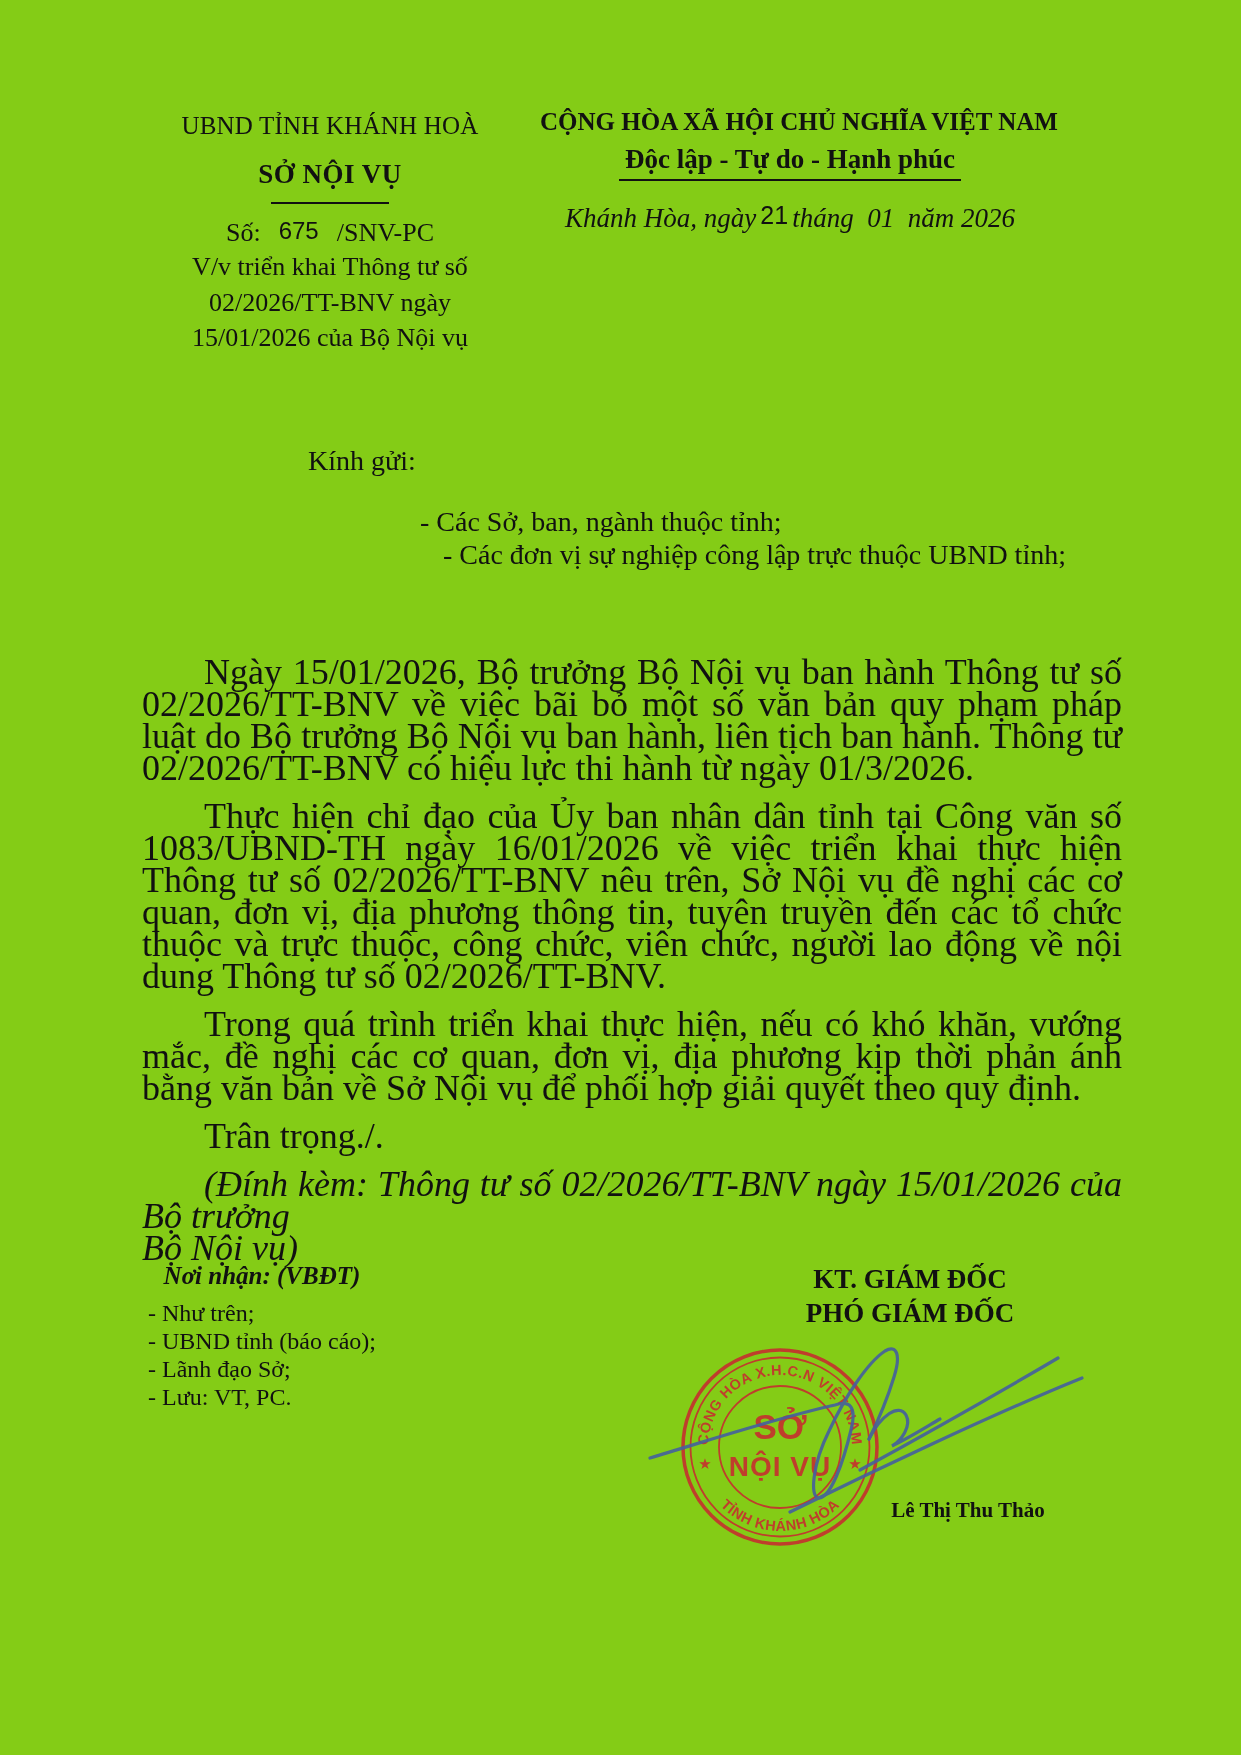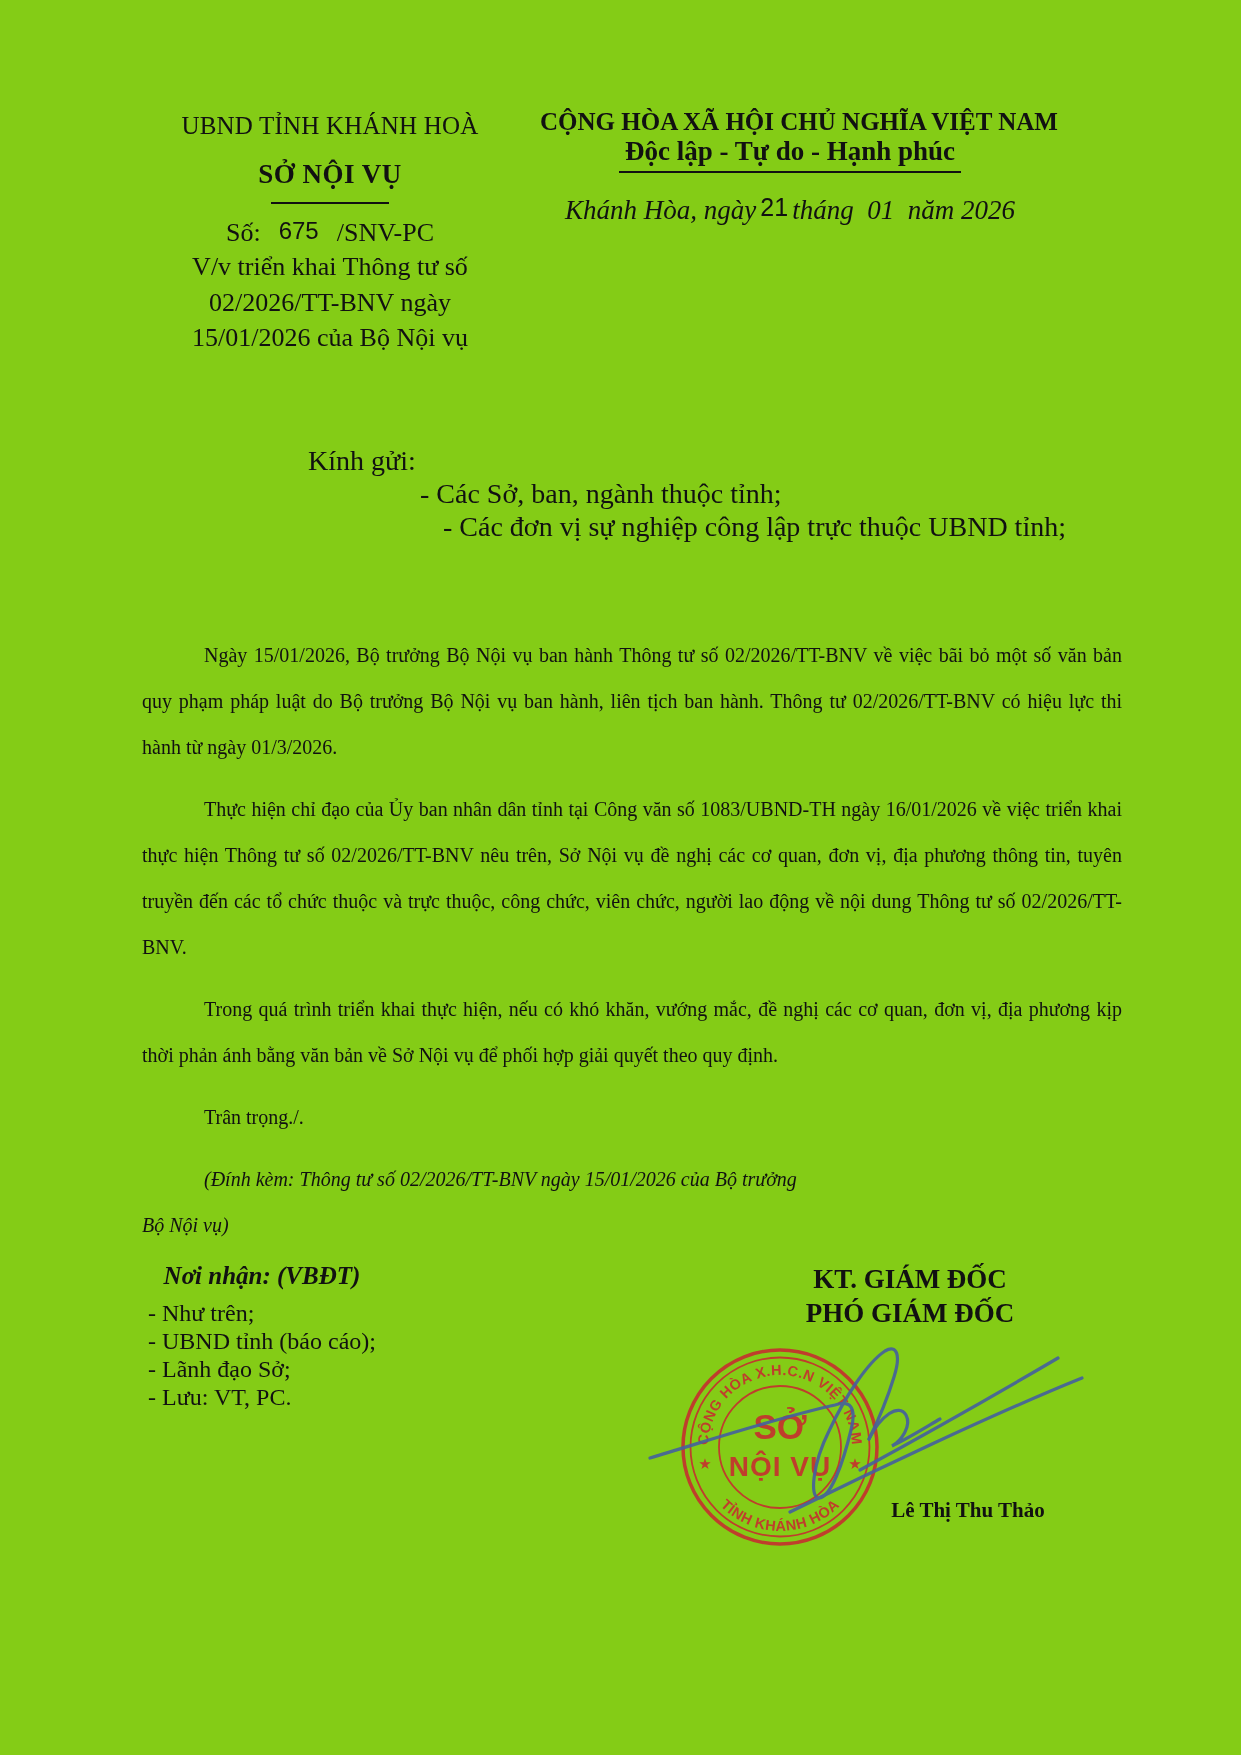--- a/index.html
+++ b/index.html
@@ -22,38 +22,38 @@
   .doc-num-line{white-space:nowrap;}
   .inserted-num{
     font-family:"Liberation Sans","DejaVu Sans",sans-serif;
     font-size:24px;display:inline-block;transform:translateY(-2px);
     margin:0 18px;
   }
   .subject{font-size:26px;line-height:32.5px;margin-top:3px;}
   
   .hdr-right{left:540px;top:108px;width:500px;}
   .motto1{font-size:25px;font-weight:bold;white-space:nowrap;}
-  .motto2-wrap{}
+  .motto2-wrap{margin-top:8px;}
   .motto2{
     display:inline-block;font-size:27px;font-weight:bold;
     border-bottom:2px solid #111;padding:0 6px 4px;
   }
   .date-line{margin-top:22px;font-style:italic;font-size:27px;white-space:pre;}
   .date-day{
     font-style:normal;font-family:"Liberation Sans","DejaVu Sans",sans-serif;
     font-size:25px;display:inline-block;transform:translateY(-3px);
     padding:0 4px;
   }
   
   .recipients{left:308px;top:444px;font-size:28px;line-height:33px;}
-  .rec-item-0{margin-left:112px;}
+  .rec-item-0{margin-left:112px;margin-top:28px;}
   .rec-item-1{margin-left:135px;}
   .rec-item-2{margin-left:132px;}
   
-  .body-block{left:142px;top:632px;width:980px;font-size:20px;line-height:46px;text-align:justify;}
+  .body-block{left:142px;top:656px;width:980px;font-size:36px;line-height:32px;text-align:justify;}
   .body-block p{margin:0 0 16px;text-indent:62px;}
   .closing{text-indent:62px;margin:0 0 16px;}
   .attach{font-style:italic;}
   .attach-l1{text-indent:62px;}
   
   .footer-left{left:148px;top:1262px;font-size:24px;line-height:28px;}
   .footer-left-label{font-weight:bold;font-style:italic;font-size:25px;margin-bottom:9px;text-align:center;}
   .footer-right{left:735px;top:1262px;width:350px;font-size:27px;font-weight:bold;line-height:34px;}
   .signer-name{left:813px;top:1498px;width:310px;font-size:21px;font-weight:bold;}
   .stamp-svg{left:678px;top:1345px;overflow:visible;}

